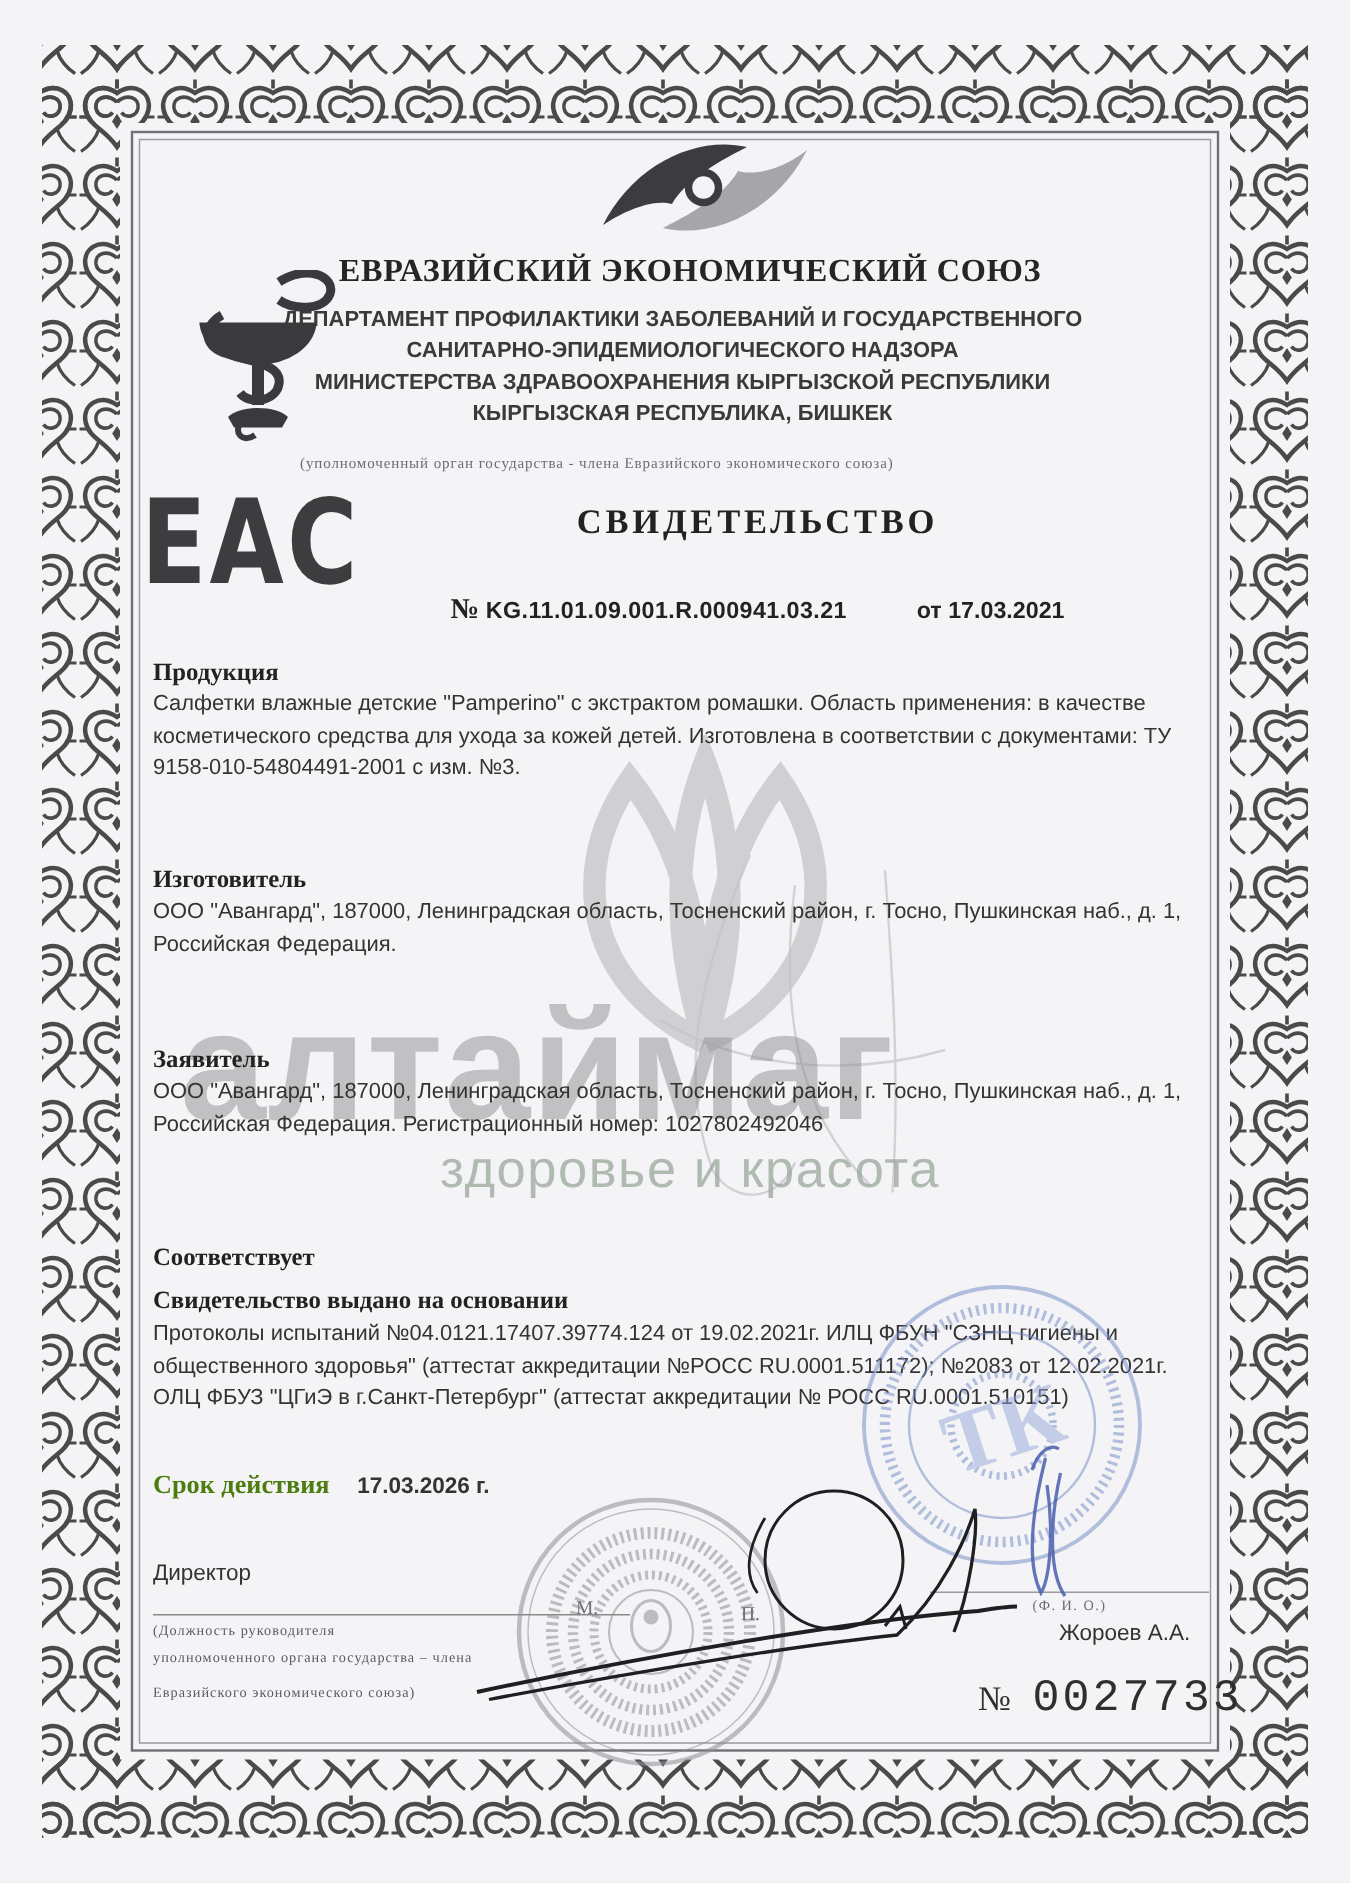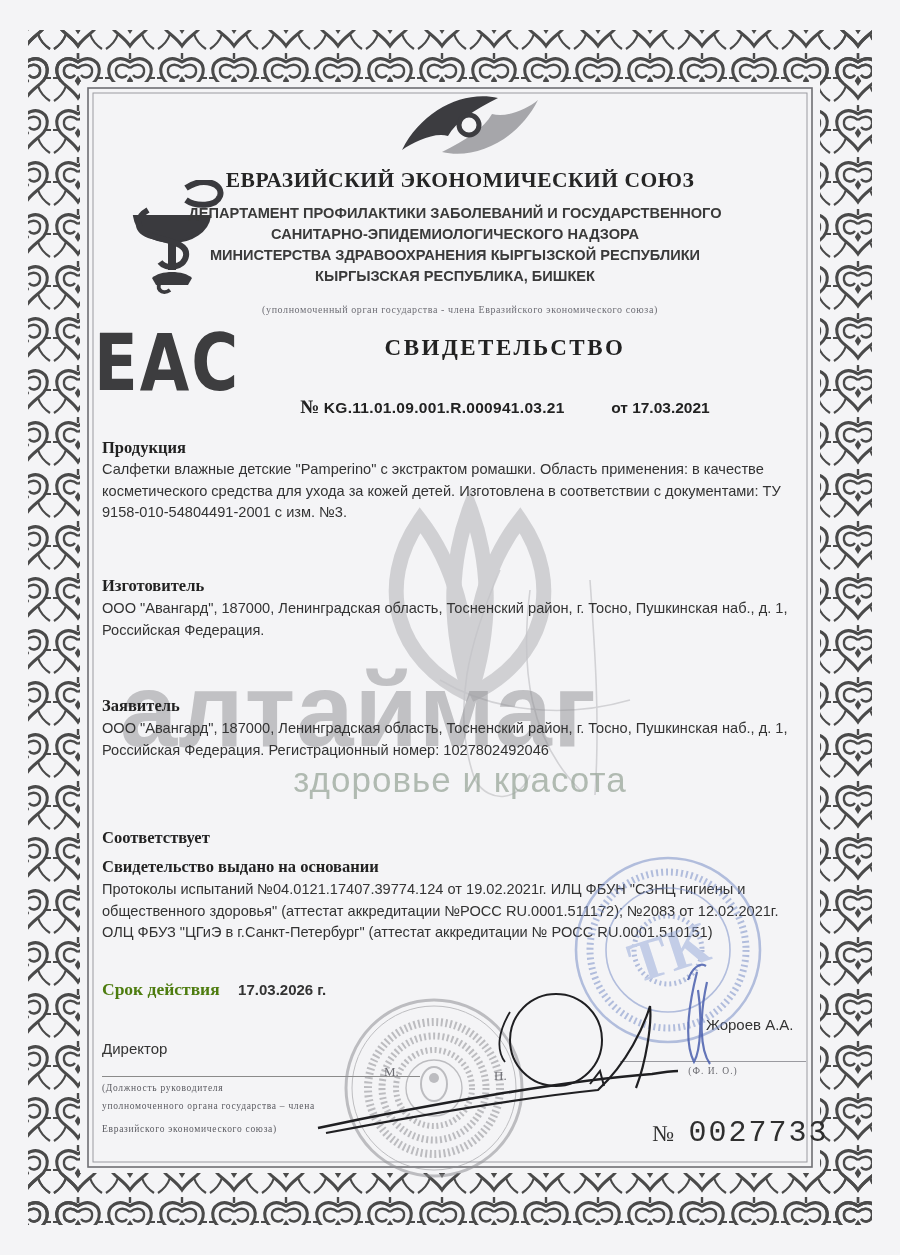--- a/index.html
+++ b/index.html
@@ -7,37 +7,37 @@
   .page{position:relative;width:900px;height:1255px;background:#f4f4f6;overflow:hidden;margin:0 auto;}
   .layer{position:absolute;left:0;top:0;width:900px;height:1255px;}
   .border-layer{z-index:1;}
   .watermark-layer{z-index:2;}
   .content-layer{z-index:3;}
   .stamp-layer{z-index:4;pointer-events:none;}
   .serif{font-family:"Liberation Serif",serif;}
   .abs{position:absolute;}
   .union-title{top:168px;left:150px;width:620px;text-align:center;font-size:21.5px;font-weight:bold;letter-spacing:.5px;color:#252525;}
   .dept{top:203px;left:150px;width:610px;text-align:center;font-size:14.6px;line-height:21px;font-weight:bold;color:#3a3a3a;}
-  .authority-note{top:304px;left:200px;width:520px;text-align:center;font-family:"Liberation Serif",serif;font-size:10px;letter-spacing:.6px;color:#6d6d74;}
+  .authority-note{top:304px;left:200px;width:520px;font-family:"Liberation Serif",serif;font-size:10px;letter-spacing:.6px;color:#6d6d74;}
   .eac-mark{top:318px;left:94px;font-family:"DejaVu Sans",sans-serif;font-weight:bold;font-size:64px;color:#3d3d3f;transform:scaleY(1.22);transform-origin:top left;letter-spacing:2px;}
   .doc-title{top:335px;left:200px;width:610px;text-align:center;font-size:23px;font-weight:bold;letter-spacing:2.5px;color:#222;}
   .doc-subtitle{top:365px;left:200px;width:610px;text-align:center;font-size:20px;font-weight:bold;color:#222;}
   .number-line{top:396px;left:200px;width:610px;text-align:center;color:#222;white-space:nowrap;}
   .number-line .nl-label{font-family:"Liberation Serif",serif;font-weight:bold;font-size:19px;}
   .number-line .nl-value{font-weight:bold;font-size:15.5px;letter-spacing:.3px;}
   .number-line .nl-date{font-weight:bold;font-size:15.5px;margin-left:42px;}
   .sec-heading{left:102px;font-family:"Liberation Serif",serif;font-weight:bold;font-size:16.5px;color:#222;}
   .sec-text{left:102px;width:708px;font-size:14.6px;line-height:21.5px;color:#333;}
   .validity-row{top:979px;left:102px;white-space:nowrap;}
   .validity-row .v-h{font-family:"Liberation Serif",serif;font-weight:bold;font-size:17.5px;color:#4d7c0f;}
   .validity-row .v-v{font-size:15px;font-weight:bold;color:#333;margin-left:14px;}
   .director-label{top:1040px;left:102px;font-size:15px;color:#333;}
   .sig-line{top:1076px;left:102px;width:318px;border-top:1px solid #8a8a8a;height:0;}
   .note-line{left:102px;font-family:"Liberation Serif",serif;font-size:9.5px;letter-spacing:.7px;color:#5a5a60;}
-  .name-label{top:1016px;left:706px;font-size:15px;color:#333;}
+  .name-label{top:1080px;left:706px;font-size:15px;color:#333;}
   .fio-line{top:1061px;left:620px;width:186px;border-top:1px solid #9a9aa0;height:0;}
   .fio-note{top:1066px;left:620px;width:186px;text-align:center;font-family:"Liberation Serif",serif;font-size:9.5px;letter-spacing:1px;color:#6a6a70;}
   .form-number{top:1116px;left:652px;white-space:nowrap;color:#2f2f2f;}
   .form-number .fn-label{font-family:"Liberation Serif",serif;font-size:23px;}
   .form-number .fn-value{font-size:30px;letter-spacing:2px;margin-left:10px;font-family:Liberation Mono, monospace;}
   .wm-brand{top:652px;left:120px;width:680px;font-weight:bold;font-size:103px;letter-spacing:1px;color:#8f8f93;opacity:.5;}
   .wm-tagline{top:760px;left:150px;width:620px;text-align:center;font-size:35px;letter-spacing:1px;color:#9aa79b;opacity:.75;}
 </style>
 </head>
 <body>

